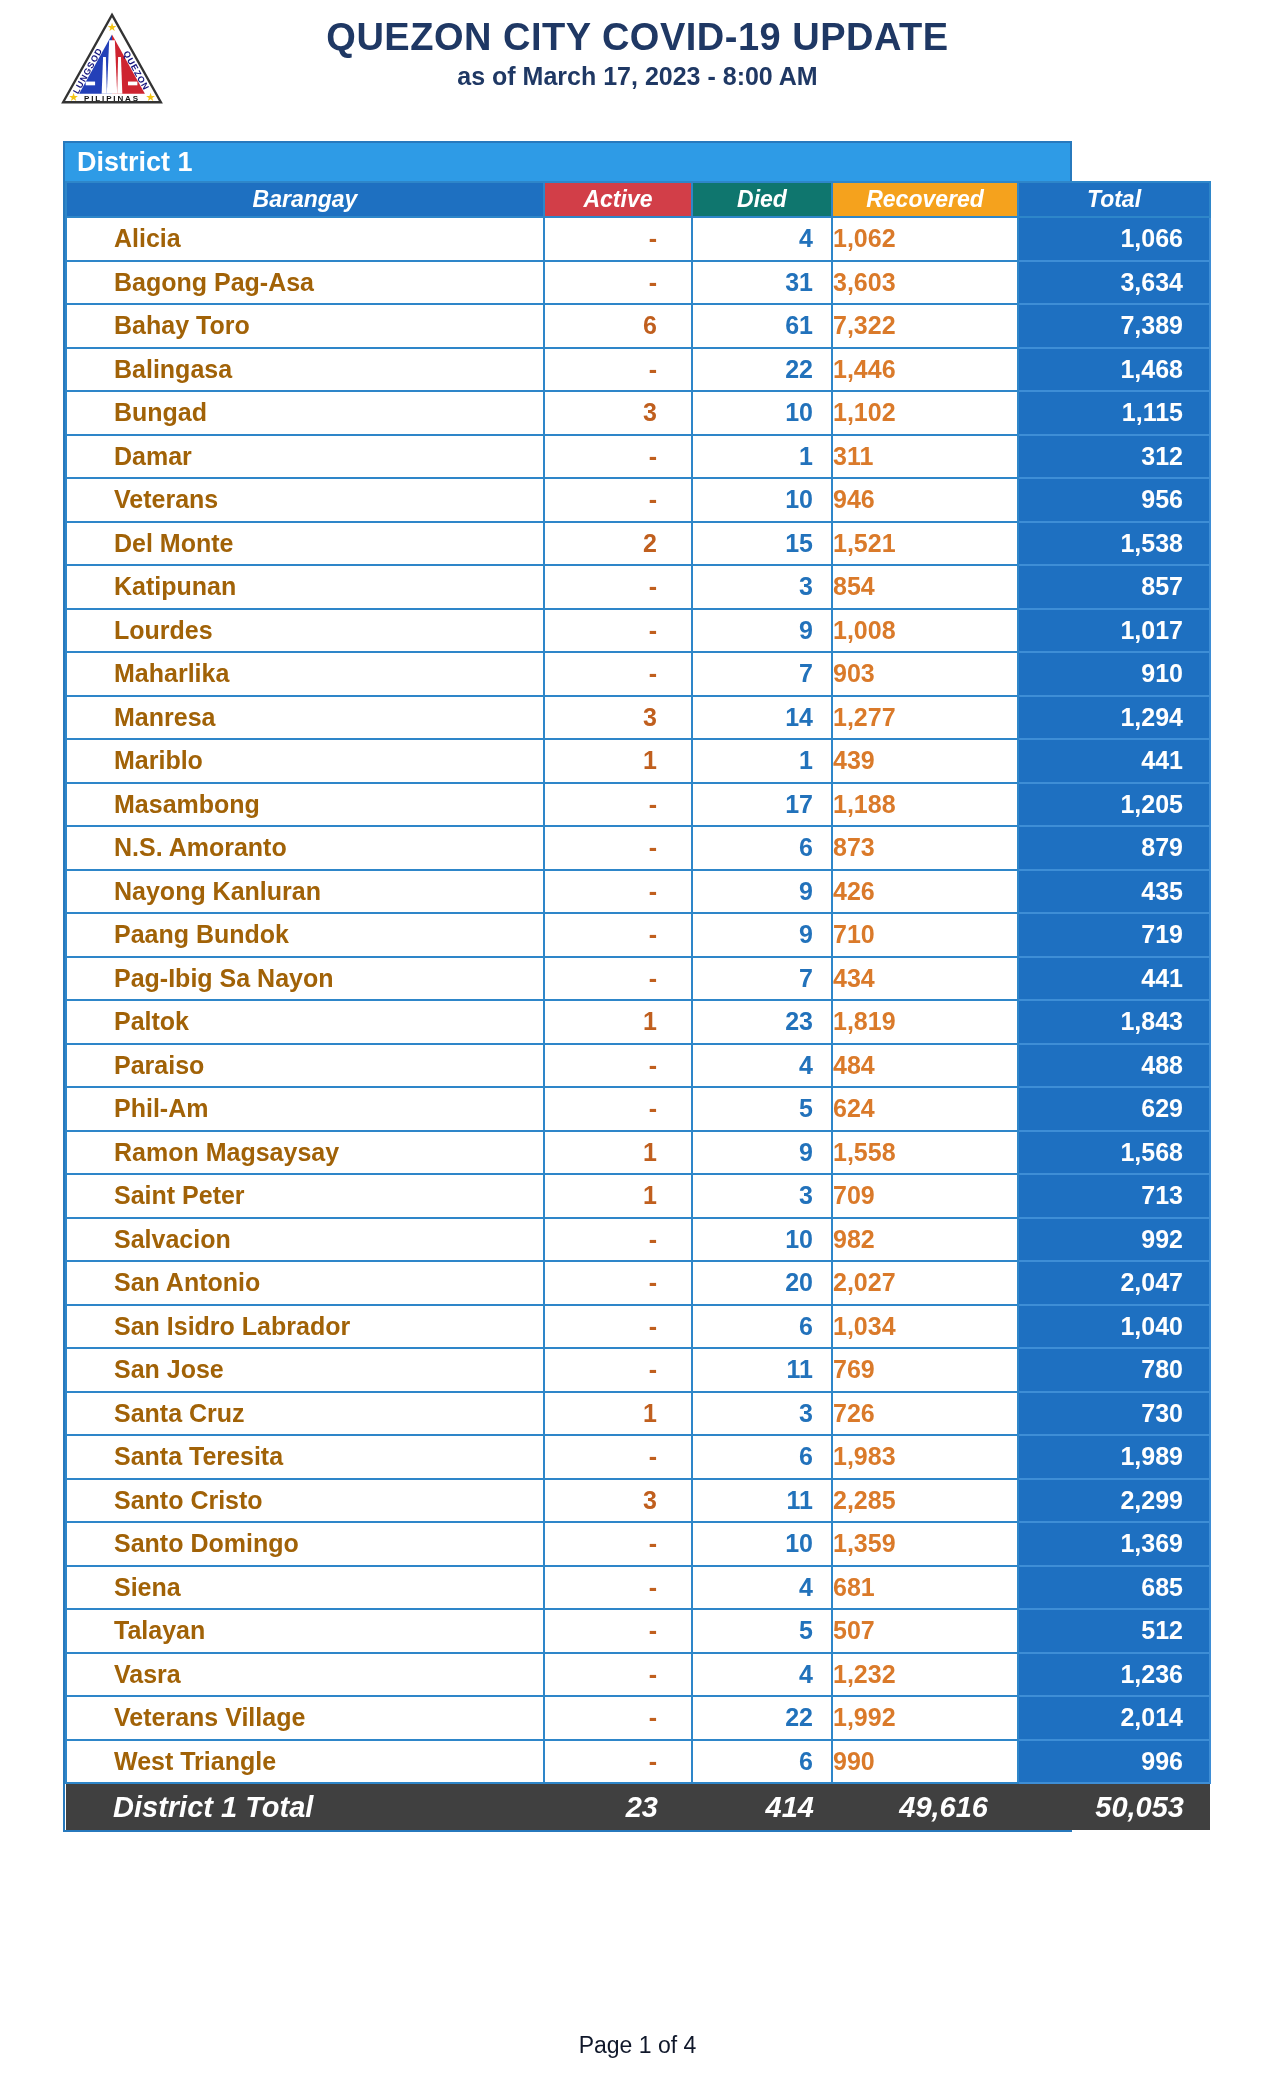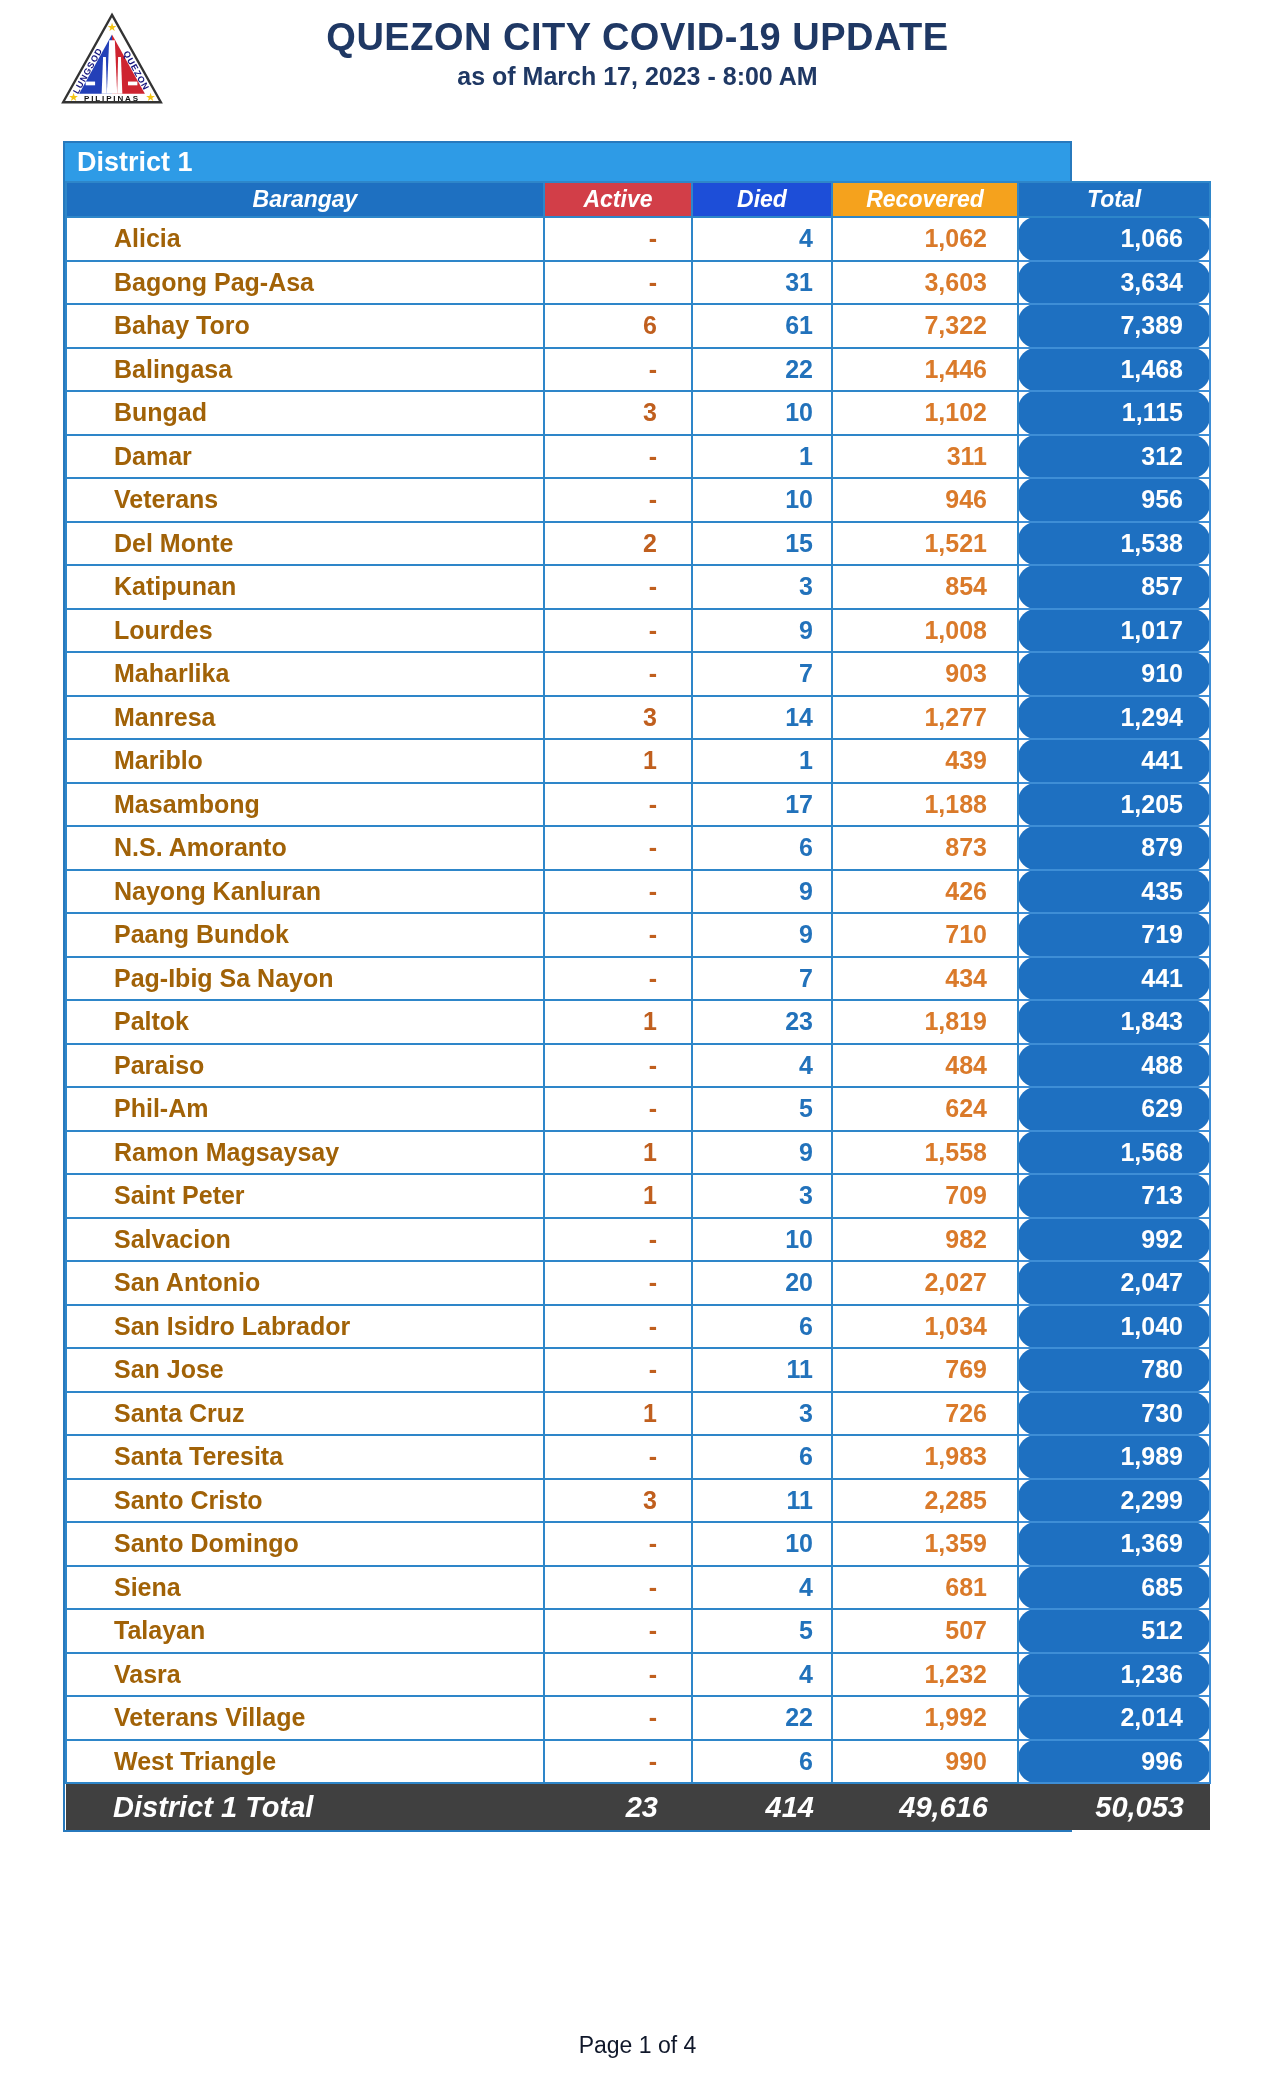--- a/index.html
+++ b/index.html
@@ -28,33 +28,33 @@
     background:#2E9BE6; color:#ffffff; font-weight:bold; font-size:27px;
     height:38px; line-height:38px; padding-left:12px;
   }
   table.covid { border-collapse:collapse; width:100%; table-layout:fixed; }
   th {
     height:33px; font-style:italic; font-weight:bold; color:#ffffff;
     font-size:23px; text-align:center; border:2px solid #2E86C9; padding:0;
   }
   .h-barangay { background:#1E70C1; }
   .h-active   { background:#D23E48;margin-top:44px; }
-  .h-died     { background:#1d4ed8; }
+  .h-died     { background:#0f766e; }
   .h-recovered{ background:#F5A21D; }
   .h-total    { background:#1E70C1; }
 
   td {
     height:41.5px; font-weight:bold; font-size:25px;
     border:2px solid #2E86C9; padding:0; background:#ffffff;
   }
   .c-name      { color:#a16207; text-align:left;  padding-left:47px; }
   .c-active    { color:#C05F1E; text-align:right; padding-right:34px; }
   .c-died      { color:#2272BB; text-align:right; padding-right:18px; }
-  .c-recovered { color:#DA7A2A; text-align:right; padding-right:30px; }
-  .c-total     { color:#ffffff; background:#1E70C1; text-align:right; padding-right:26px; border-color:#3E8ED6;border-radius:18px; }
+  .c-recovered { color:#DA7A2A; text-align:left; padding-right:30px; }
+  .c-total     { color:#ffffff; background:#1E70C1; text-align:right; padding-right:26px; border-color:#3E8ED6; }
 
   tr.total-row td {
     background:#404040; color:#ffffff; font-style:italic;
     font-size:29px; height:46px; border:none;
   }
   .t-label     { text-align:left;  padding-left:47px; }
   .t-active    { text-align:right; padding-right:34px; }
   .t-died      { text-align:right; padding-right:18px; }
   .t-recovered { text-align:right; padding-right:30px; }
   .t-total     { text-align:right; padding-right:26px; }

